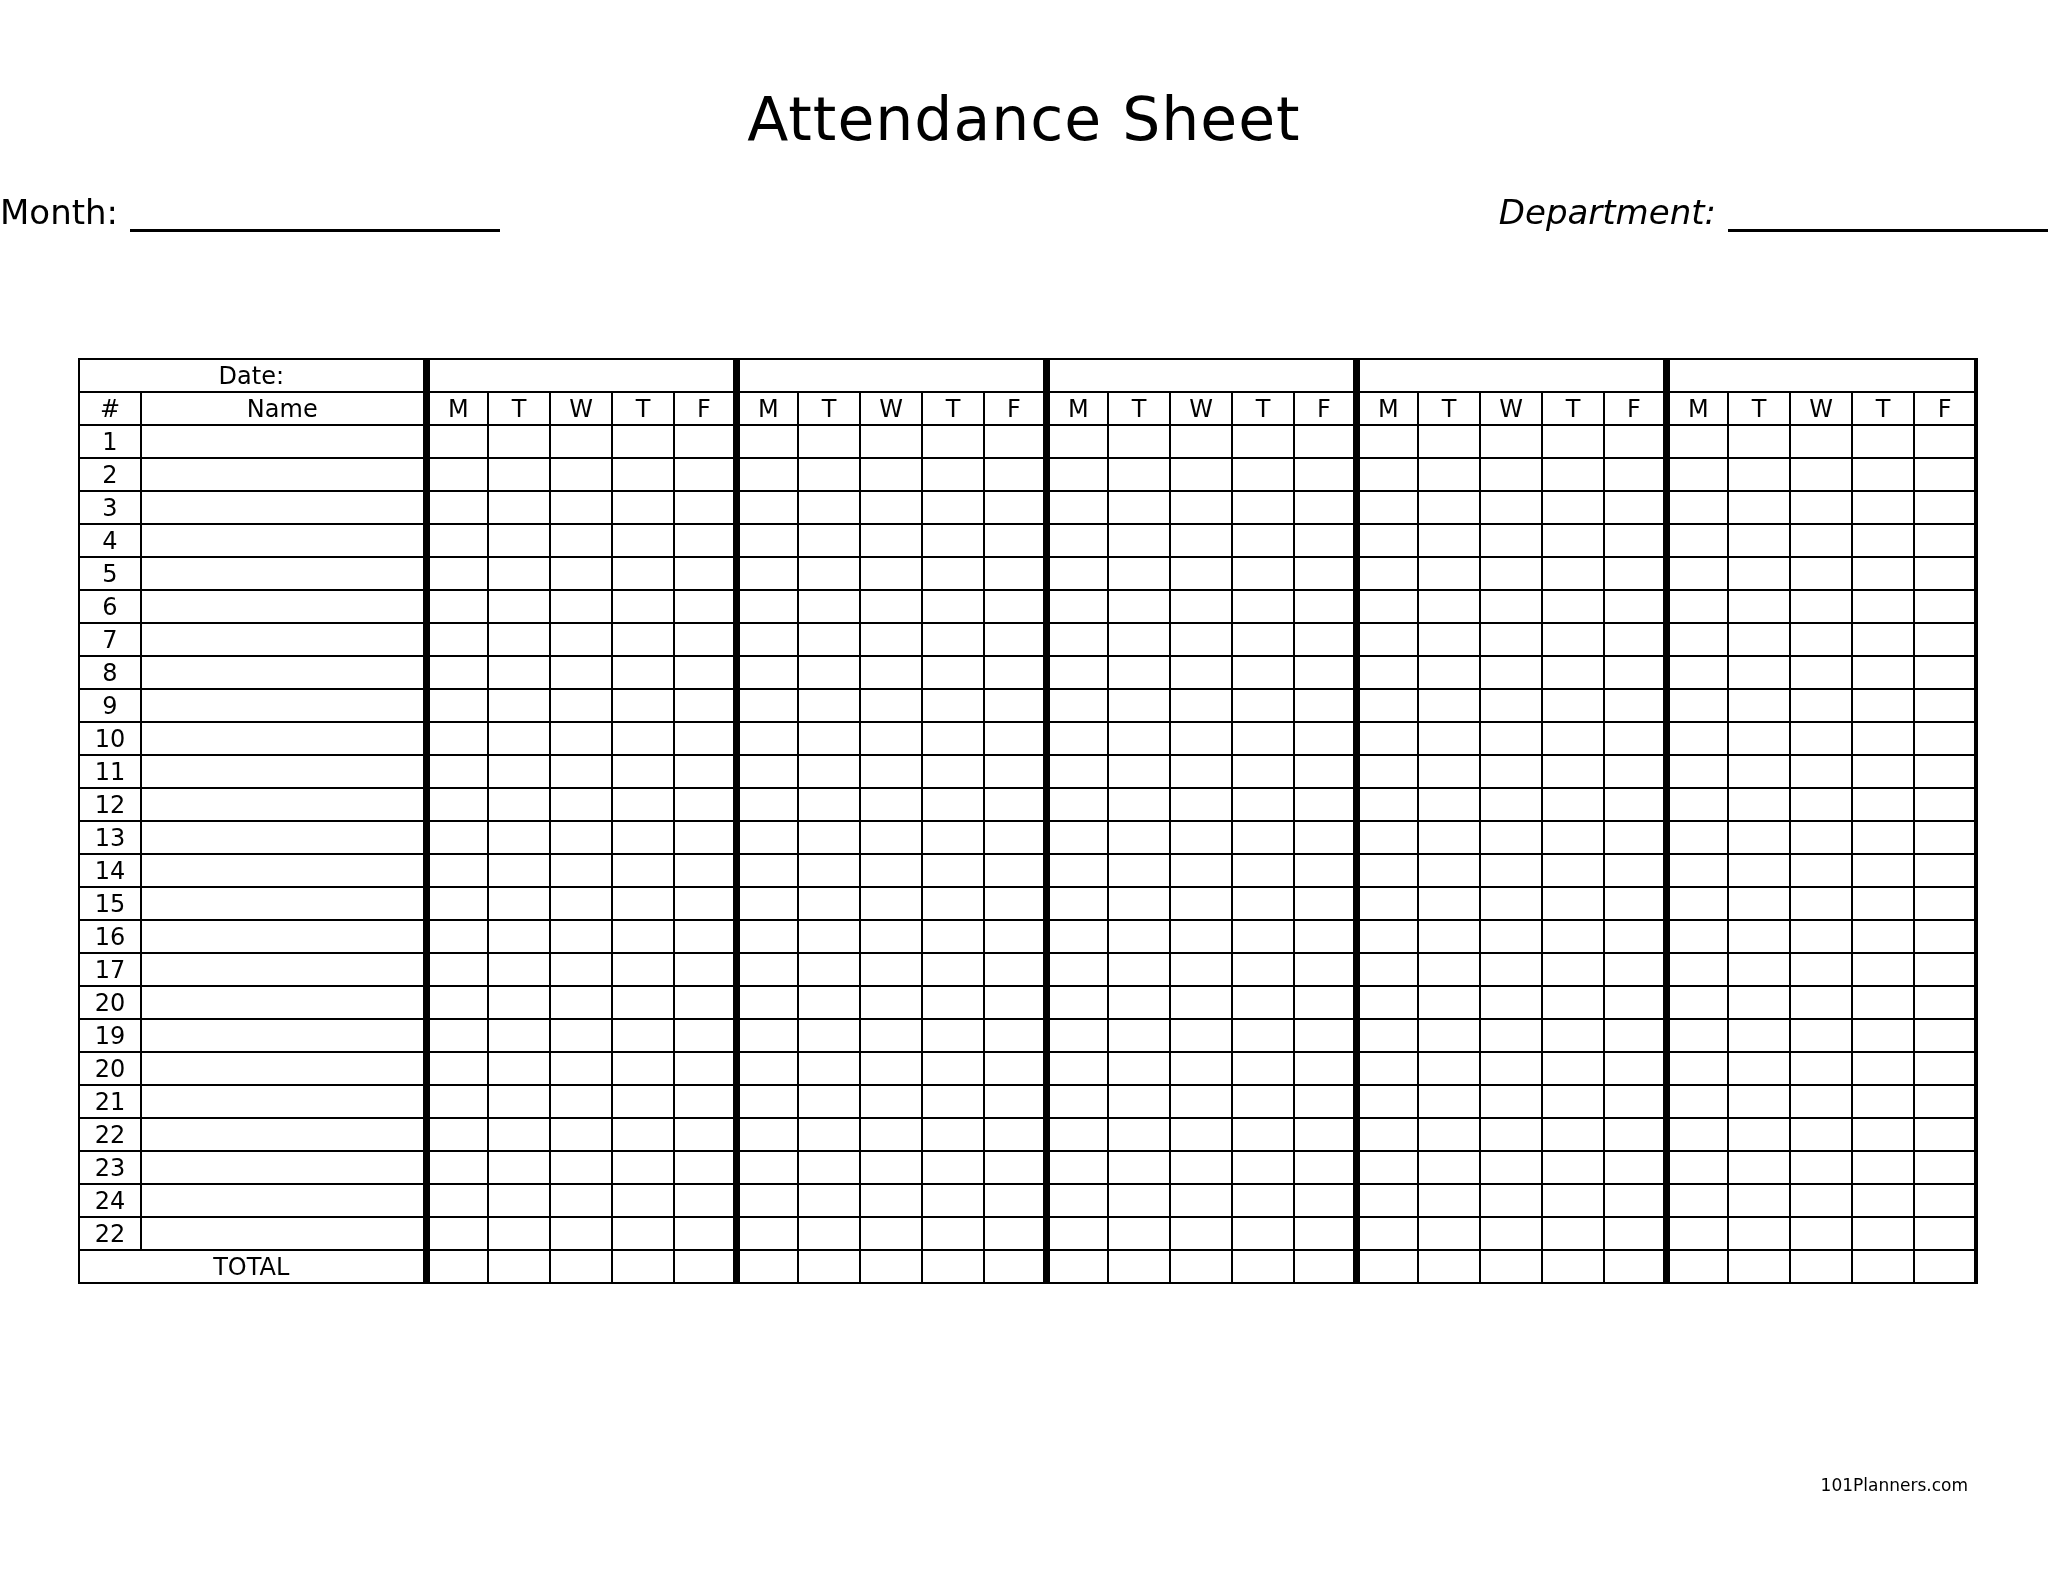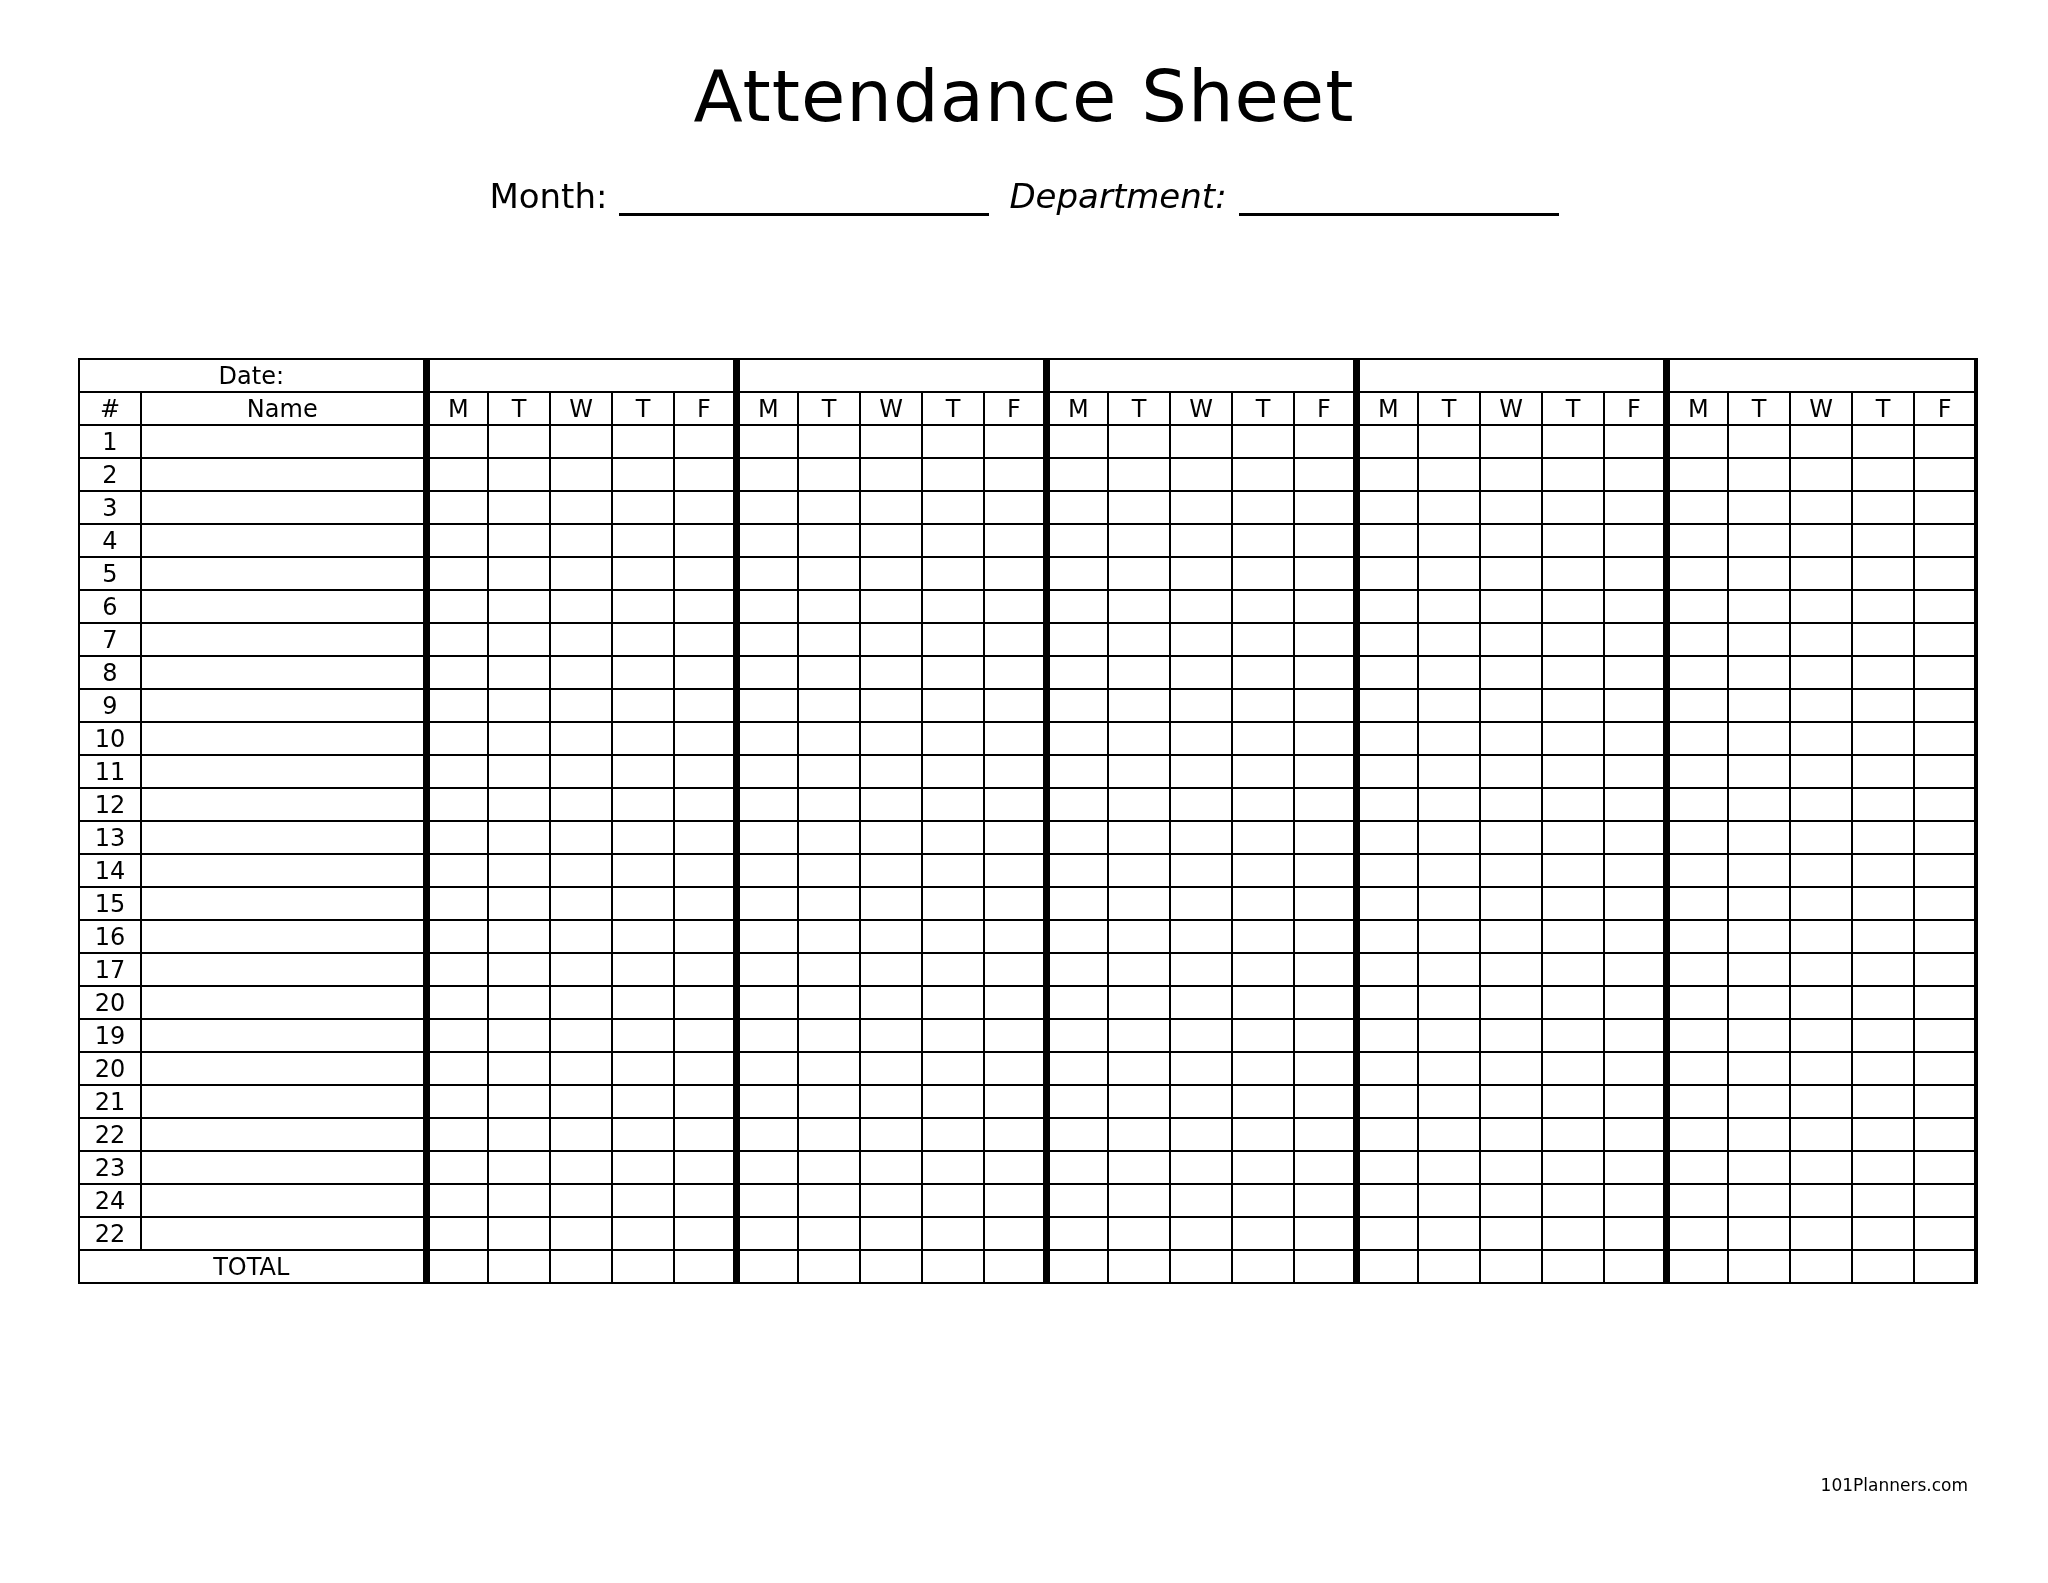--- a/index.html
+++ b/index.html
@@ -18,30 +18,30 @@
 
   .page {
     position: absolute;
     left: 0; top: 0;
     width: 2048px;
     height: 1583px;
   }
 
   .title {
     text-align: center;
-    font-size: 72px;
+    font-size: 60px;
     font-weight: 400;
     letter-spacing: 1px;
-    margin-top: 54px;
+    margin-top: 84px;
     font-family: "DejaVu Sans", sans-serif;
   }
 
   .fields {
     display: flex;
-    justify-content: center;
+    justify-content: space-between;
     align-items: flex-end;
     margin-top: 38px;
     font-size: 34px;
     font-family: "DejaVu Sans", sans-serif;
   }
   .field {
     display: flex;
     align-items: flex-end;
   }
   .field-label {

